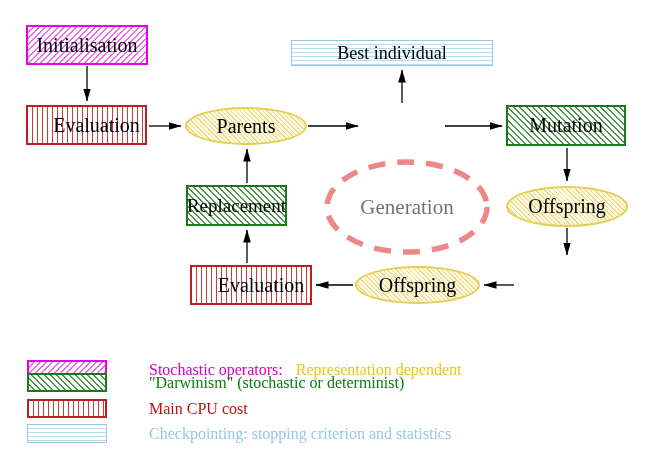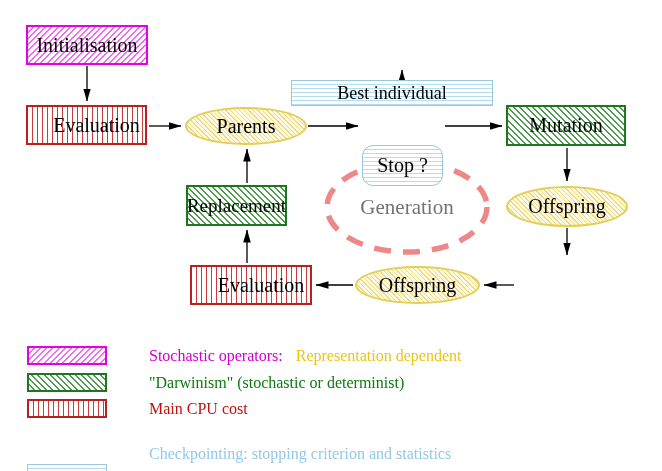--- a/index.html
+++ b/index.html
@@ -21,21 +21,20 @@
     background:repeating-linear-gradient(45deg,#ffffff 0px,#ffffff 3px,#4d9a4d 3px,#4d9a4d 4.4px);
   }
   .vlines-red {
     border:2px solid #bb2020;
     background:repeating-linear-gradient(90deg,#ffffff 0px,#ffffff 3.6px,#cc3a3a 3.6px,#cc3a3a 5px);
     padding-left:20px;
   }
   .hlines-cyan {
     border:1.5px solid #9ac6de;
     background:repeating-linear-gradient(180deg,#ffffff 0px,#ffffff 2.8px,#b4dcee 2.8px,#b4dcee 4px);
-    margin-top:40px;
   }
   .ellipse-yellow {
     border:2px solid #e3cf55; border-radius:50%;
     background:repeating-linear-gradient(45deg,#fffbe2 0px,#fffbe2 2.2px,#eeda8c 2.2px,#eeda8c 3.2px);
   }
   .rounded { border-radius:11px; }
   .two-line { flex-direction:column; font-size:15px; line-height:1.3; }
   .two-line .l2 { padding-left:14px; }
   #generation-label {
     position:absolute; left:327px; top:193px; width:160px; height:28px;
@@ -78,36 +77,35 @@
   </svg>
 
   <div class="node hatch-magenta" style="left:26px; top:25px; width:122px; height:40px;">Initialisation</div>
 
   <div class="node vlines-red" style="left:26px; top:105px; width:121px; height:40px;">Evaluation</div>
 
   <div class="node ellipse-yellow" style="left:185px; top:107px; width:122px; height:38px;">Parents</div>
 
   <div class="node hlines-cyan" style="left:291px; top:40px; width:202px; height:26px; font-size:18px;">Best individual</div>
 
-  <div class="node hlines-cyan rounded" style="left:362px; top:105px; width:81px; height:41px;">Stop ?</div>
 
   <div class="node hatch-green" style="left:506px; top:105px; width:120px; height:41px;">Mutation</div>
 
   <div class="node ellipse-yellow" style="left:506px; top:186px; width:122px; height:41px;">Offspring</div>
 
 
   <div class="node ellipse-yellow" style="left:355px; top:266px; width:125px; height:38px;">Offspring</div>
 
   <div class="node vlines-red" style="left:190px; top:265px; width:122px; height:40px;">Evaluation</div>
 
   <div class="node hatch-green" style="left:186px; top:185px; width:101px; height:41px; font-size:19px;">Replacement</div>
 
   <div id="generation-label">Generation</div>
 
-  <div class="legend-row" style="top:346px;">
+  <div class="legend-row" style="top:360px;">
     <div class="swatch hatch-magenta"></div>
     <div class="legend-text">
       <span class="lt-magenta">Stochastic operators:</span><span class="lt-gold">Representation dependent</span>
     </div>
   </div>
 
   <div class="legend-row" style="top:373px;">
     <div class="swatch hatch-green"></div>
     <div class="legend-text lt-green">"Darwinism" (stochastic or determinist)</div>
   </div>

